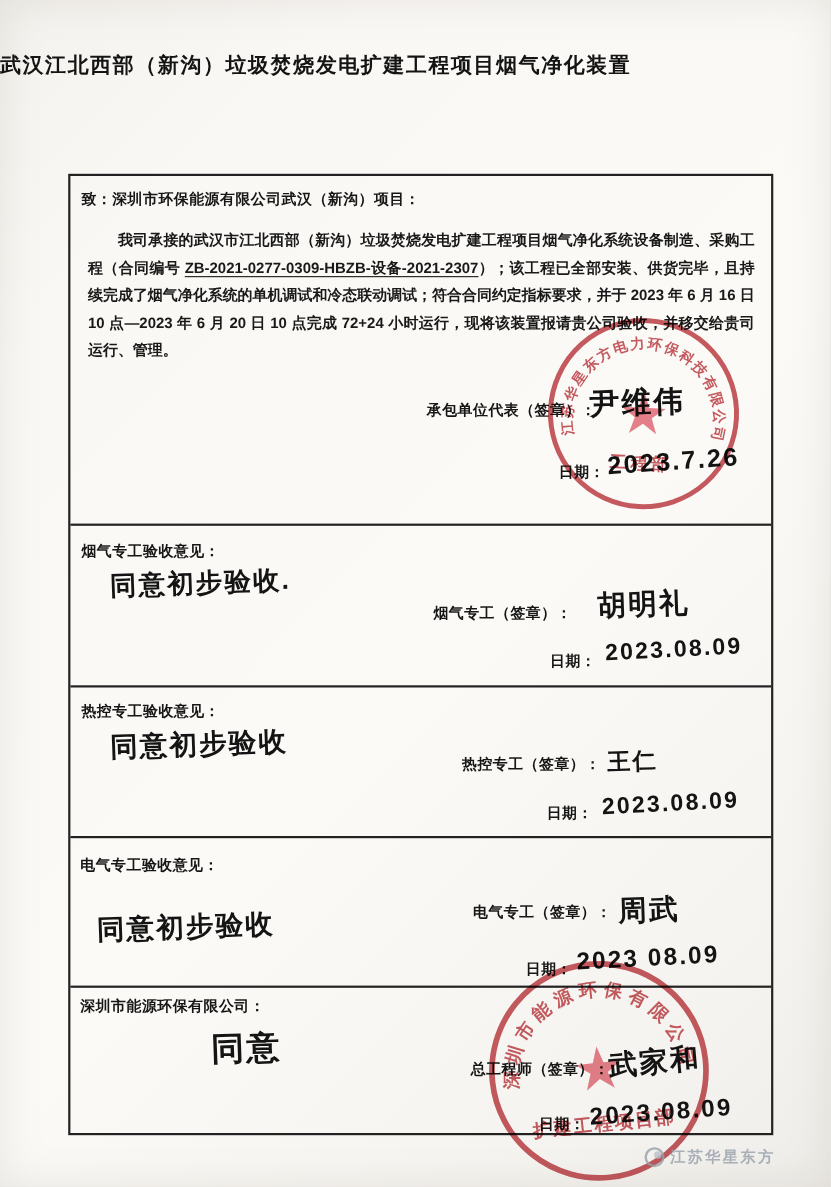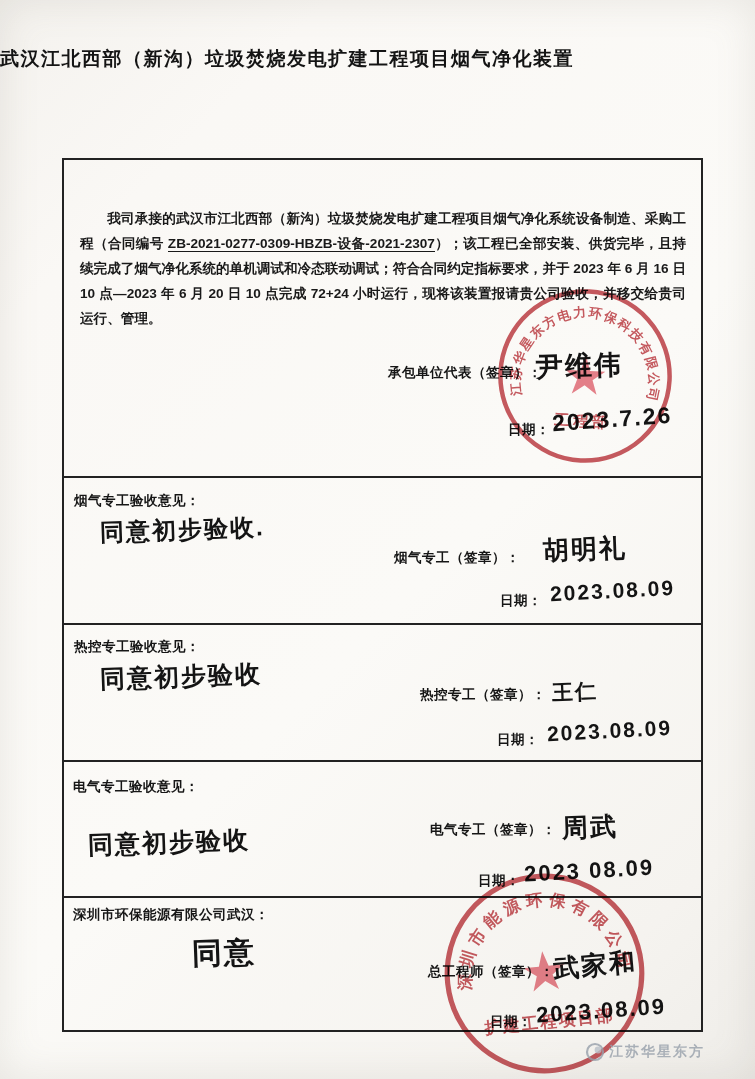--- a/index.html
+++ b/index.html
@@ -62,20 +62,21 @@
   <div class="abs doc-title">武汉江北西部（新沟）垃圾焚烧发电扩建工程项目烟气净化装置</div>
 
   <div class="abs doc-table">
     <div class="cell c1"></div>
     <div class="cell c2"></div>
     <div class="cell c3"></div>
     <div class="cell c4"></div>
     <div class="cell c5"></div>
   </div>
 
+  <div class="abs lbl to-line">致：深圳市环保能源有限公司武汉（新沟）项目：</div>
   <div class="abs body-par"><span>我司承接的武汉市江北西部（新沟）垃圾焚烧发电扩建工程项目烟气净化系统设备制造、采购工程（合同编号 </span><span class="contract-no">ZB-2021-0277-0309-HBZB-设备-2021-2307</span><span>）；该工程已全部安装、供货完毕，且持续完成了烟气净化系统的单机调试和冷态联动调试；符合合同约定指标要求，并于 2023 年 6 月 16 日 10 点—2023 年 6 月 20 日 10 点完成 72+24 小时运行，现将该装置报请贵公司验收，并移交给贵司运行、管理。</span></div>
   <div class="abs lbl rep-line">承包单位代表（签章）：</div>
   <div class="abs hand sig1">尹维伟</div>
   <div class="abs lbl d1l">日期：</div>
   <div class="abs hand d1v">2023.7.26</div>
 
   <div class="abs lbl" style="top:492px;left:74px;">烟气专工验收意见：</div>
   <div class="abs hand op2">同意初步验收.</div>
   <div class="abs lbl sg2l">烟气专工（签章）：</div>
   <div class="abs hand sig2">胡明礼</div>
@@ -89,21 +90,21 @@
   <div class="abs lbl d3l">日期：</div>
   <div class="abs hand d3v">2023.08.09</div>
 
   <div class="abs lbl" style="top:778px;left:73px;">电气专工验收意见：</div>
   <div class="abs hand op4">同意初步验收</div>
   <div class="abs lbl sg4l">电气专工（签章）：</div>
   <div class="abs hand sig4">周武</div>
   <div class="abs lbl d4l">日期：</div>
   <div class="abs hand d4v">2023 08.09</div>
 
-  <div class="abs lbl" style="top:906px;left:73px;">深圳市环保能源有限公司武汉：</div>
+  <div class="abs lbl" style="top:906px;left:73px;">深圳市能源环保有限公司：</div>
   <div class="abs hand op5">同意</div>
   <div class="abs lbl sg5l">总工程师（签章）：</div>
   <div class="abs hand sig5">武家和</div>
   <div class="abs lbl d5l">日期：</div>
   <div class="abs hand d5v">2023.08.09</div>
 
   <svg class="abs stamp stamp1" viewBox="0 0 200 200">
     <circle cx="100" cy="100" r="94" fill="none" stroke="#c0444b" stroke-width="5"></circle>
     <defs>
         <path id="arc1" d="M 40,146 A 72,72 0 1 1 160,146" fill="none"></path>

